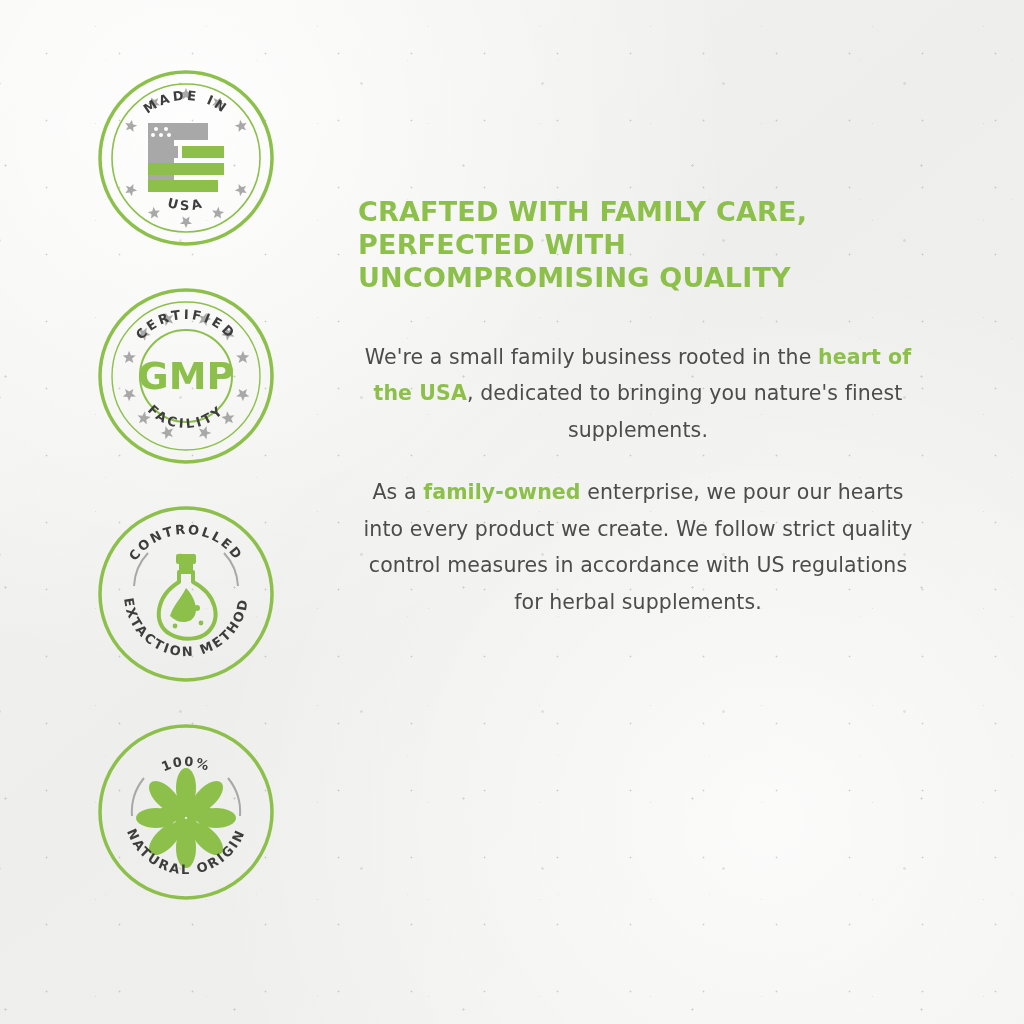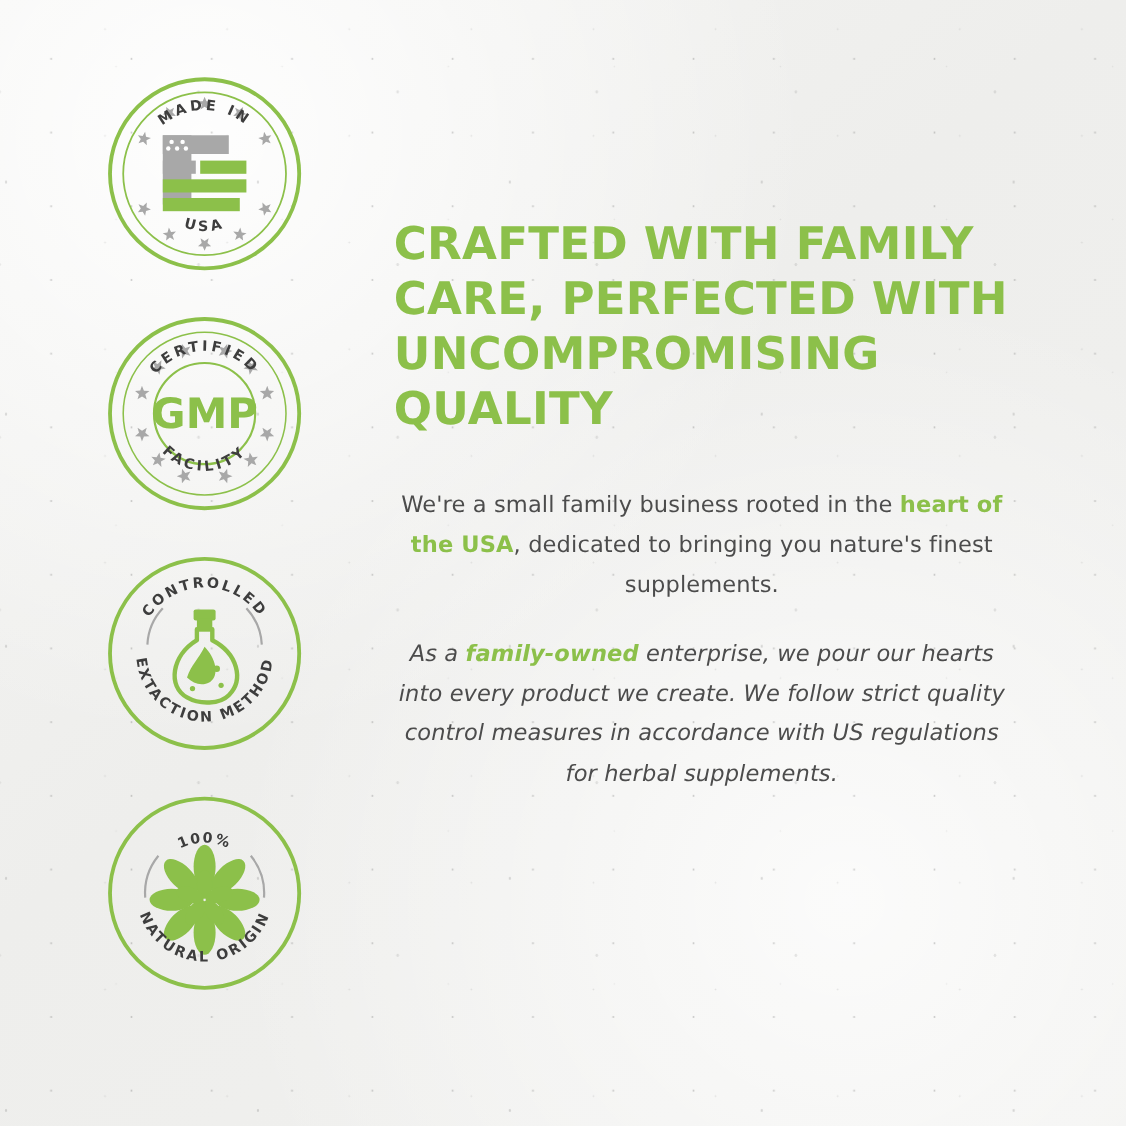--- a/index.html
+++ b/index.html
@@ -71,37 +71,37 @@
     position: absolute;
     left: 358px;
     top: 196px;
     width: 560px;
   }
 
   .headline {
     color: #8cc04a;
     font-family: "DejaVu Sans", sans-serif;
     font-weight: bold;
-    font-size: 41px;
+    font-size: 27px;
     line-height: 1.22;
     letter-spacing: 0.2px;
     margin: 0 0 44px 0;
     text-transform: uppercase;
   }
 
   .para {
     color: #4c4c4c;
     font-family: "DejaVu Sans", sans-serif;
     font-size: 20.5px;
     line-height: 1.78;
     margin: 0 0 26px 0;
     letter-spacing: 0.1px;
     text-align: center;
   }
-  .para:last-child { margin-bottom: 0; font-style: italic; }
+  .para:last-child { margin-bottom: 0; }
 
   .hl {
     color: #8cc04a;
     font-weight: bold;
   }
 </style>
 </head>
 <body>
 
 <div class="page">

